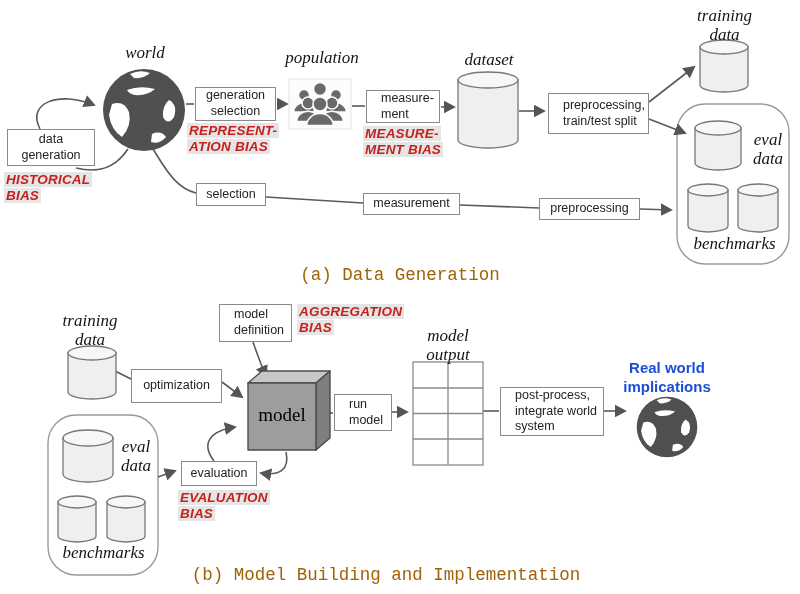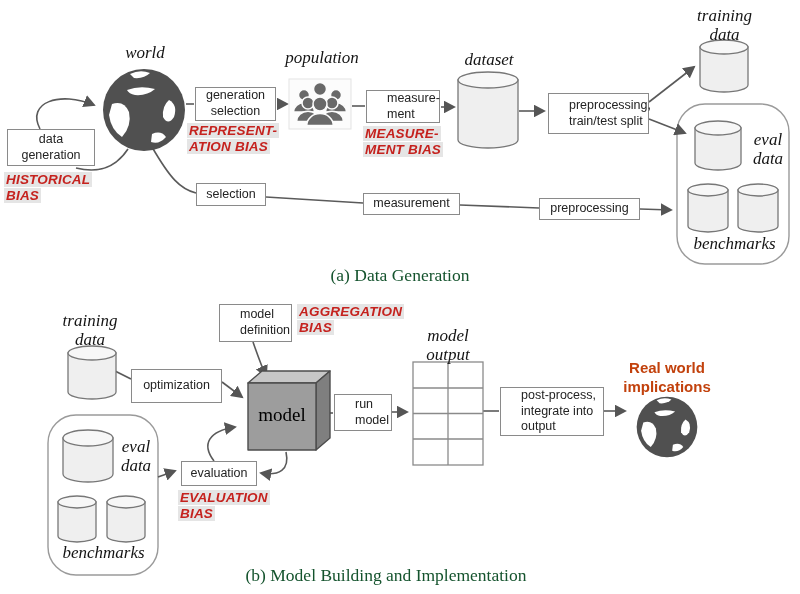--- a/index.html
+++ b/index.html
@@ -2,30 +2,30 @@
 <html><head>
 <meta charset="utf-8">
 <style>
   html,body{margin:0;padding:0;background:#fff;}
   .canvas{position:relative;width:800px;height:594px;background:#fff;overflow:hidden;
           font-family:"Liberation Sans",sans-serif;}
   .layer{position:absolute;left:0;top:0;}
   .pbox{position:absolute;box-sizing:border-box;background:#fff;border:1.3px solid #8a8a8a;
         color:#232323;font-size:12.5px;line-height:1.25;display:flex;align-items:center;
         justify-content:center;text-align:center;}
-  .pbox.left{justify-content:flex-start;text-align:left;padding-left:20px;padding-right:2px;}
+  .pbox.left{justify-content:flex-start;text-align:left;padding-left:14px;padding-right:2px;}
   .bias{position:absolute;font-style:italic;font-weight:bold;font-size:13.5px;line-height:1.22;
         color:#c5221e;letter-spacing:.2px;}
   .bias span{background:#e5e5e5;padding:0 2px;box-decoration-break:clone;-webkit-box-decoration-break:clone;}
   .ent{position:absolute;font-family:"Liberation Serif",serif;font-style:italic;color:#141414;
        font-size:17px;line-height:1.12;text-align:center;}
   .ent.big{font-size:17px;}
-  .cap{position:absolute;font-family:Liberation Serif, serif;font-size:17.5px;color:#14532d;
+  .cap{position:absolute;font-family:Liberation Mono, monospace;font-size:17.5px;color:#a16207;
        text-align:center;}
-  .rw{position:absolute;font-weight:bold;font-size:15px;line-height:1.25;color:#c2410c;text-align:center;}
+  .rw{position:absolute;font-weight:bold;font-size:15px;line-height:1.25;color:#1d4ed8;text-align:center;}
   .modelLbl{position:absolute;font-family:"Liberation Serif",serif;
             font-size:19px;color:#000;text-align:center;}
 </style>
 </head>
 <body>
 
 <div class="canvas">
 
   <svg class="layer" width="800" height="594" viewBox="0 0 800 594">
     <defs>
@@ -173,21 +173,21 @@
   <div class="ent" style="left:61px;top:311px;width:58px;">training data</div>
   <div class="ent" style="left:116px;top:437px;width:40px;">eval data</div>
   <div class="ent" style="left:61px;top:543px;width:85px;">benchmarks</div>
   <div class="ent" style="left:419px;top:326px;width:58px;">model output</div>
   <div class="modelLbl" style="left:250px;top:404px;width:64px;">model</div>
   <div class="rw" style="left:617px;top:359px;width:100px;">Real world implications</div>
 
   <div class="pbox" style="left:131px;top:369px;width:91px;height:34px;">optimization</div>
   <div class="pbox left" style="left:219px;top:304px;width:73px;height:38px;">model definition</div>
   <div class="pbox left" style="left:334px;top:394px;width:58px;height:37px;">run model</div>
-  <div class="pbox left" style="left:500px;top:387px;width:104px;height:49px;">post-process, integrate into output</div>
+  <div class="pbox left" style="left:500px;top:387px;width:104px;height:49px;">post-process, integrate world system</div>
   <div class="pbox" style="left:181px;top:461px;width:76px;height:25px;">evaluation</div>
 
   <div class="bias" style="left:297px;top:304px;width:112px;"><span>AGGREGATION BIAS</span></div>
   <div class="bias" style="left:178px;top:490px;width:100px;"><span>EVALUATION BIAS</span></div>
 
   <div class="cap" style="left:186px;top:565px;width:400px;">(b) Model Building and Implementation</div>
 
 </div>
 
 </body></html>

